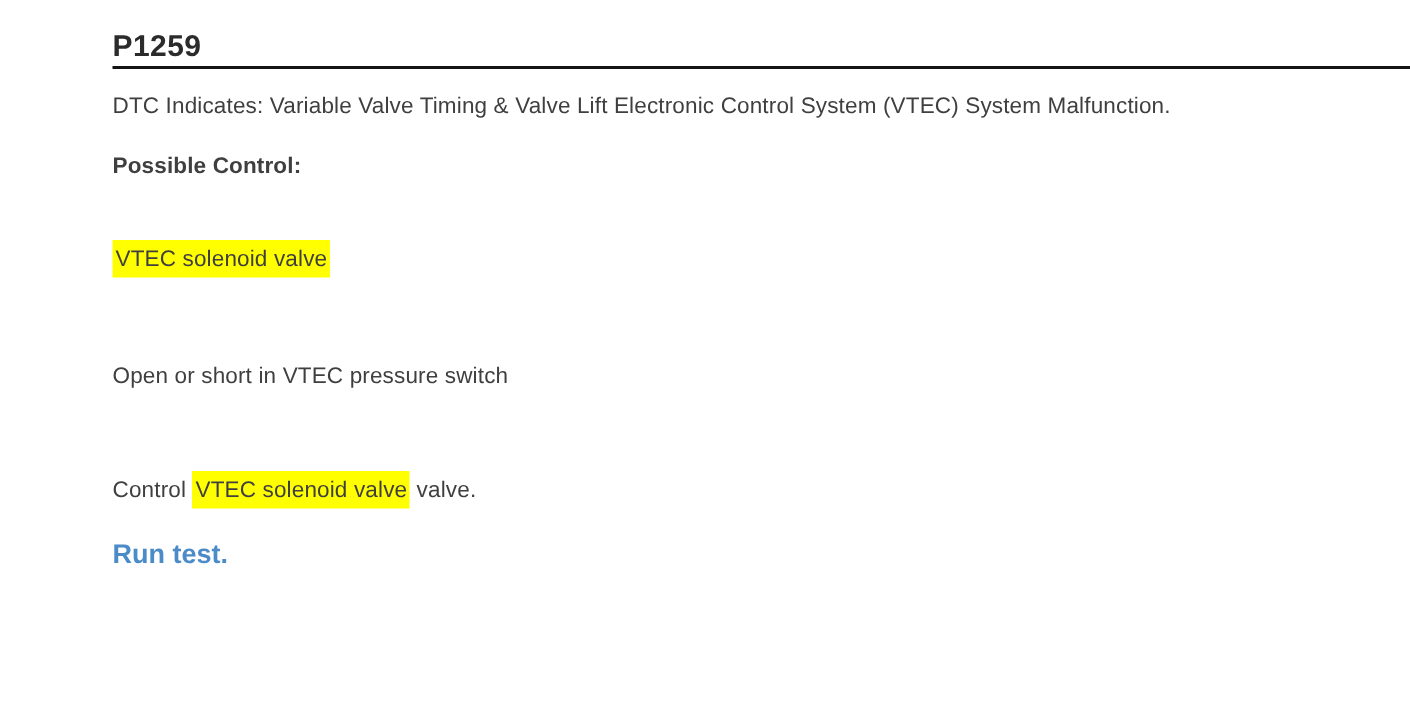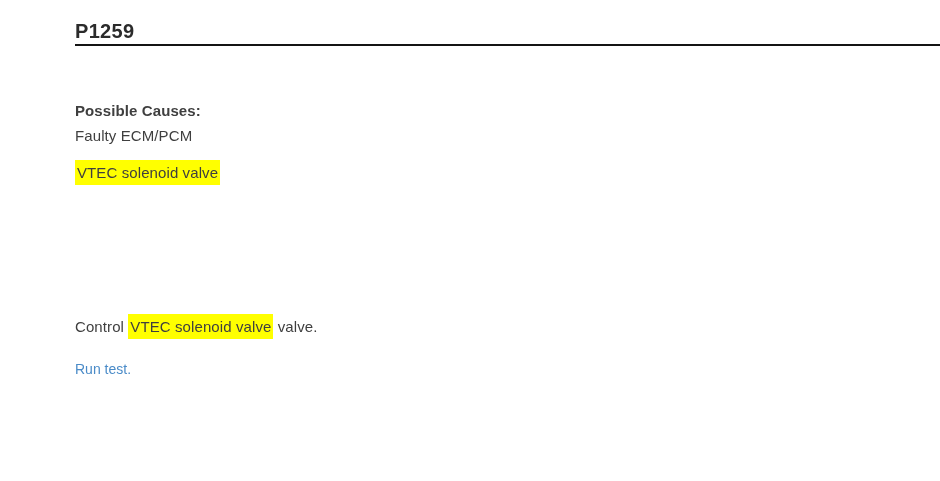--- a/index.html
+++ b/index.html
@@ -86,43 +86,45 @@
   .marker-line .layer-top mark.hl-tall {
     background: transparent;
     color: inherit;
     padding: 7px 2px 6px 2px;
   }
   .run-link {
     position: absolute;
     left: 28px;
     top: 357px;
     margin: 0;
-    font-size: 14px;
+    font-size: 18px;
     line-height: 24px;
     color: var(--link-blue, #4a8bc8);
     text-decoration: none;
     white-space: nowrap;
     cursor: pointer;
+    font-weight: bold;
   }
 </style>
 </head>
 <body>
 
 <div class="page">
 
   <h1 class="title">P1259</h1>
   <hr class="rule">
 
+  <p class="line t-dtc">DTC Indicates: Variable Valve Timing &amp; Valve Lift Electronic Control System (VTEC) System Malfunction.</p>
 
-  <p class="line t-causes bold">Possible Causes:</p>
+  <p class="line t-causes bold">Possible Control:</p>
 
-  <p class="line t-faulty">Faulty ECM/PCM</p>
 
   <p class="line t-solenoid"><mark class="hl">VTEC solenoid valve</mark></p>
 
 
+  <p class="line t-open1">Open or short in VTEC pressure switch</p>
 
 
   <p class="line t-perform"><span>Control </span><mark class="hl">VTEC solenoid valve</mark><span> valve.</span></p>
 
   <a class="run-link">Run test.</a>
 
 </div>
 
 </body></html>

